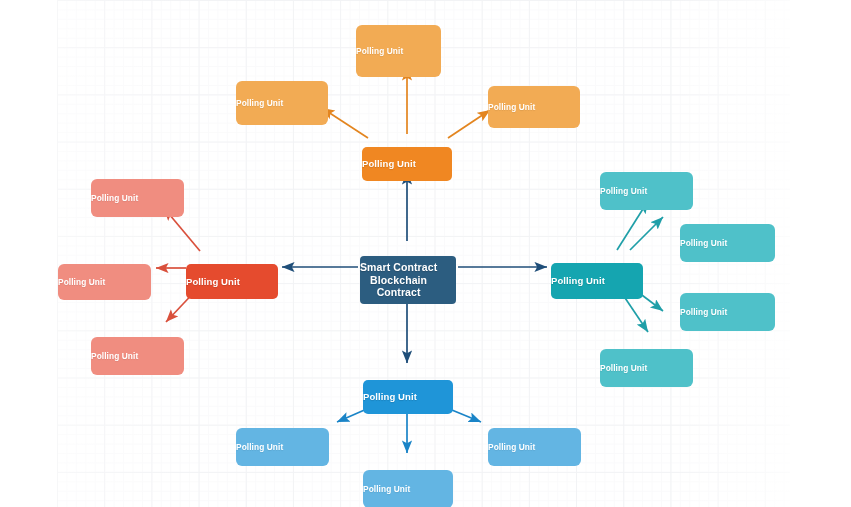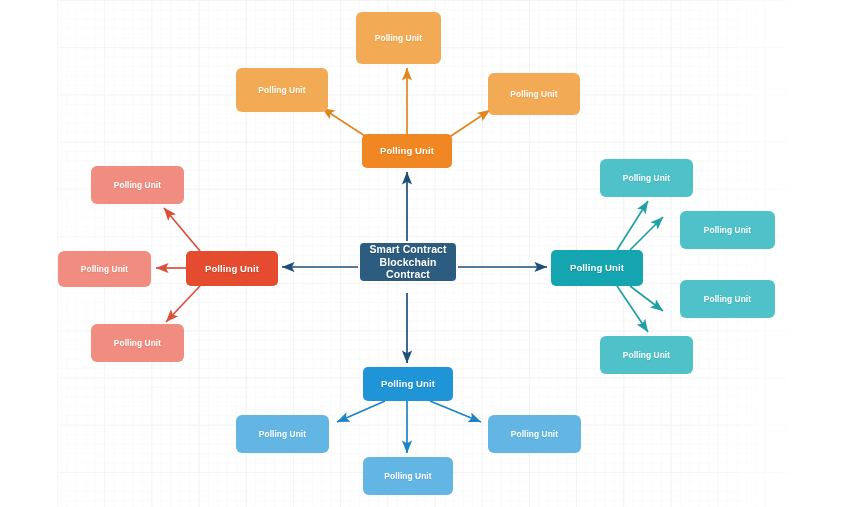--- a/index.html
+++ b/index.html
@@ -36,27 +36,27 @@
   }
   #edges {
     position: absolute; left: 0; top: 0;
     width: 851px; height: 507px;
     overflow: visible;
   }
   .node {
     position: absolute;
     display: flex;
     align-items: center;
-    justify-content: center;
     text-align: center;
     color: #ffffff;
     border-radius: 5px;
     line-height: 1.22;
     letter-spacing: 0.1px;
     user-select: none;
+    margin-top: 13px;
   }
   .node.root {
     font-size: 10.5px;
     font-weight: bold;
     border-radius: 4px;
     text-shadow: 0 1px 1px rgba(0,0,0,0.18);
   }
   .node.hub {
     font-size: 9.5px;
     font-weight: bold;
@@ -122,21 +122,21 @@
       <line x1="617" y1="286" x2="648" y2="332" stroke="#1f9fa8" stroke-width="1.7" marker-end="url(#ah-teal)"></line>
     </g>
 
     <g>
       <line x1="385" y1="401" x2="337" y2="422" stroke="#1a84c7" stroke-width="1.7" marker-end="url(#ah-blue)"></line>
       <line x1="430" y1="401" x2="481" y2="422" stroke="#1a84c7" stroke-width="1.7" marker-end="url(#ah-blue)"></line>
       <line x1="407" y1="401" x2="407" y2="453" stroke="#1a84c7" stroke-width="1.7" marker-end="url(#ah-blue)"></line>
     </g>
   </svg>
 
-  <div class="node root" style="left:360px; top:243px; width:96px; height:38px; background:#2c5d80;">
+  <div class="node root" style="left:360px; top:243px; width:96px; height:48px; background:#2c5d80;">
     <div>
       <span>Smart Contract</span>
       <span>Blockchain</span>
       <span>Contract</span>
     </div>
   </div>
 
   <div class="node hub" style="left:362px; top:134px; width:90px; height:34px; background:#f08722;">
     <span>Polling Unit</span>
   </div>

